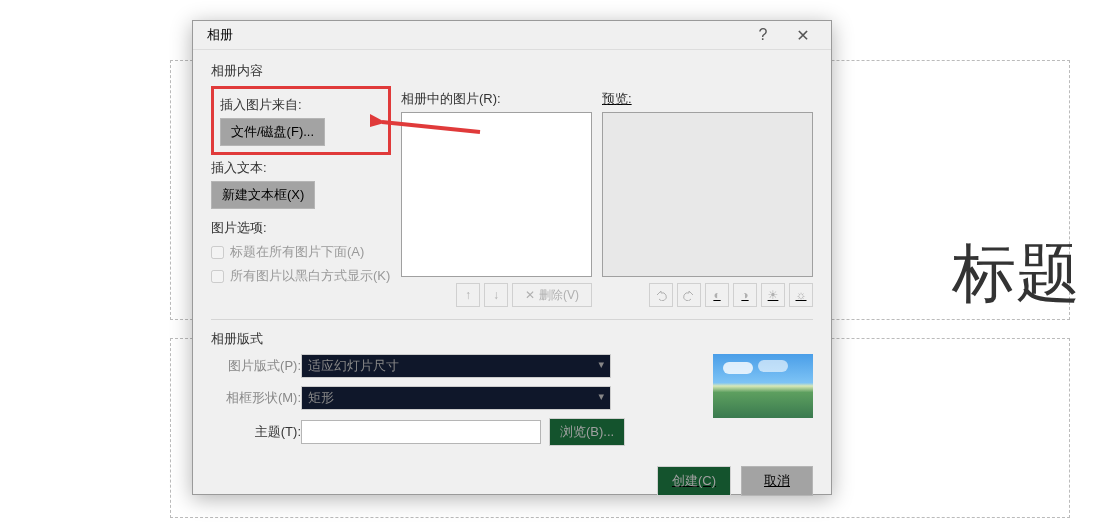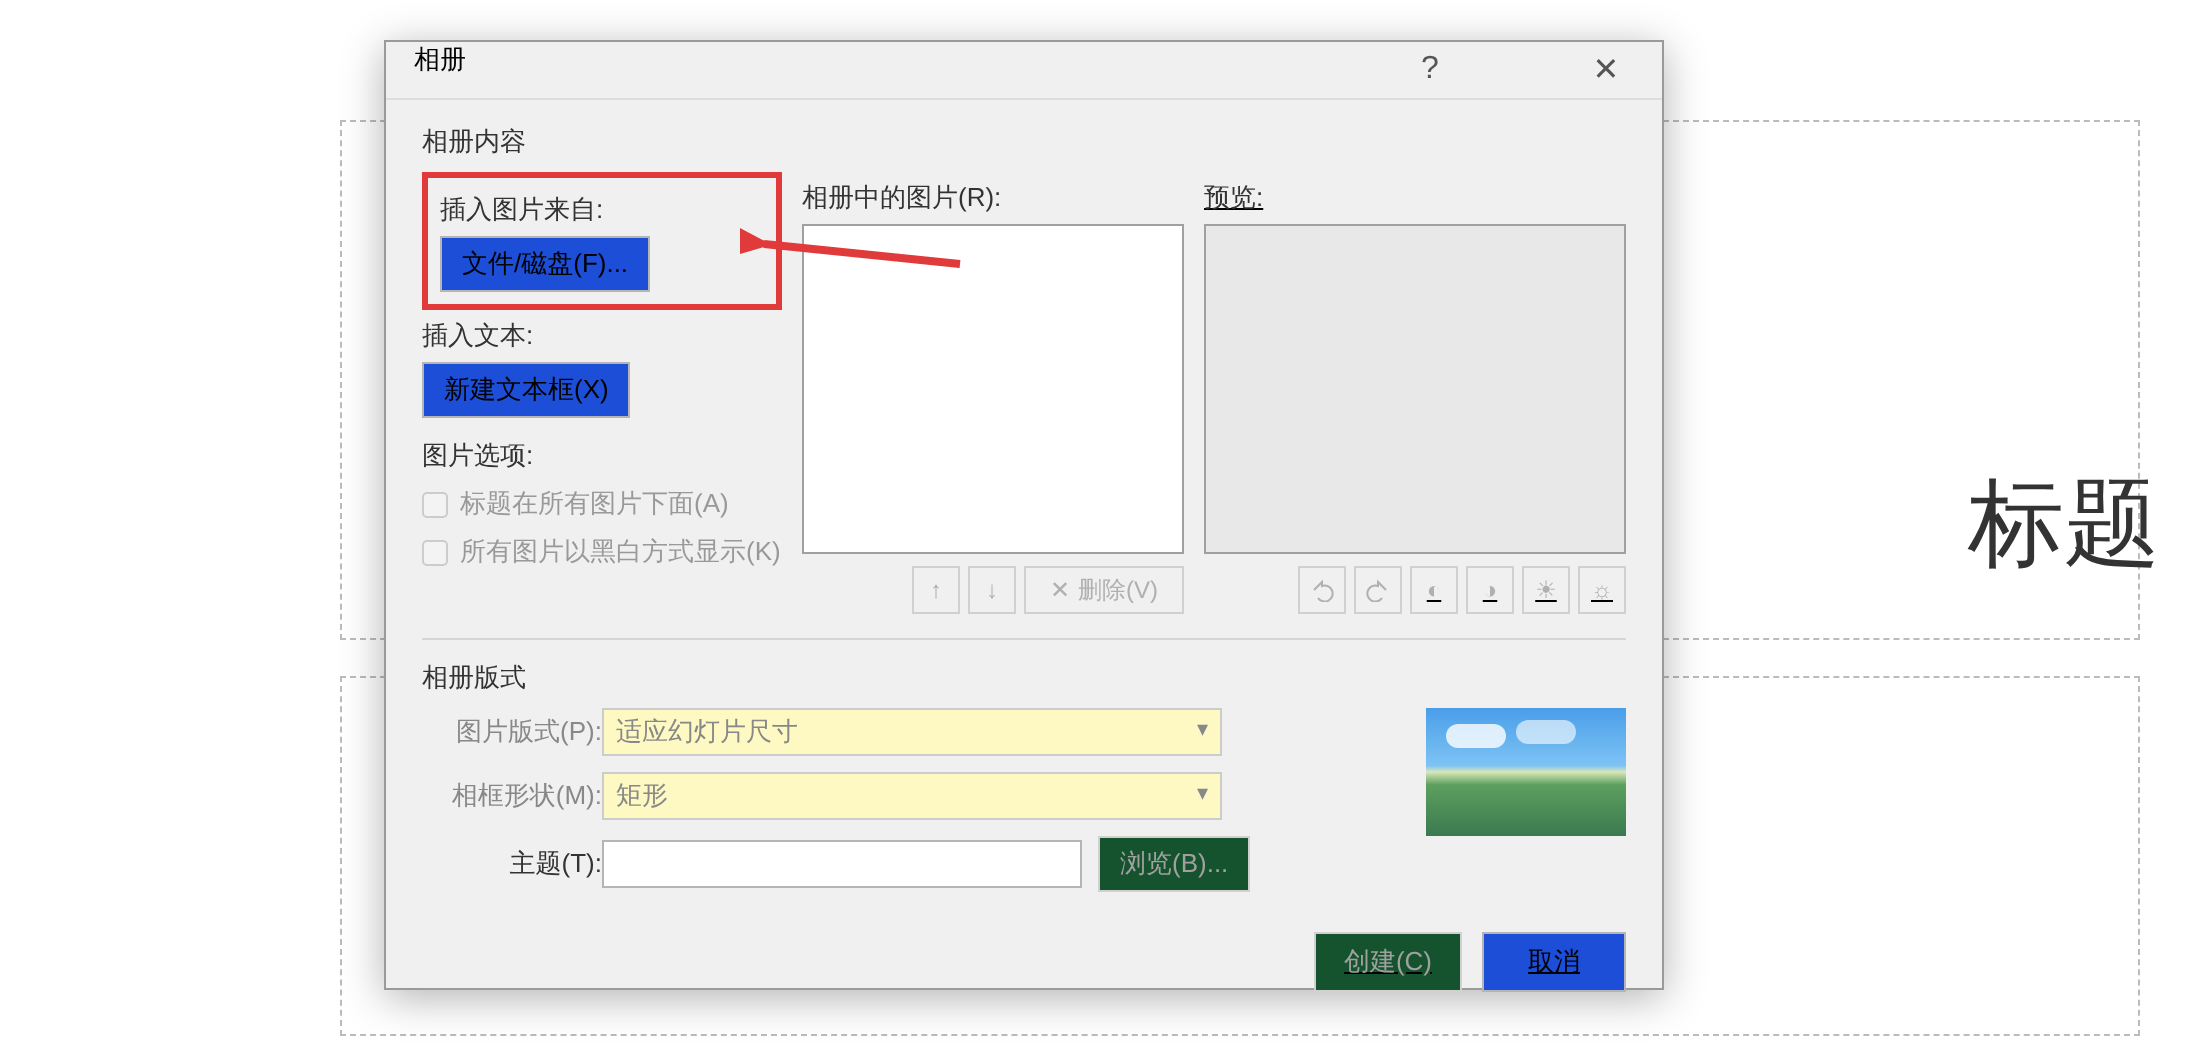--- a/index.html
+++ b/index.html
@@ -17,21 +17,21 @@
     .slide-bg {
       position: absolute;
       border: 1px dashed #bbb;
     }
     .slide-bg-top { left: 170px; top: 60px; width: 900px; height: 260px; }
     .slide-bg-bottom { left: 170px; top: 338px; width: 900px; height: 180px; }
     .slide-title {
       position: absolute;
       right: 20px;
       top: 230px;
-      font-size: 48px;
+      font-size: 64px;
       font-weight: 300;
       color: #333;
       font-family: "SimSun", serif;
     }
     
     
     .dialog {
       position: absolute;
       left: 192px;
       top: 20px;
@@ -40,23 +40,23 @@
       background: #f0f0f0;
       border: 1px solid #9a9a9a;
       box-shadow: 0 4px 20px rgba(0,0,0,0.3);
       display: flex;
       flex-direction: column;
     }
     
     .titlebar {
       height: 32px;
       display: flex;
+      align-items: center;
       padding: 0 8px 0 14px;
       border-bottom: 1px solid #ddd;
-      gap: 48px;
     }
     .titlebar-title { flex: 1; font-size: 13px; }
     .titlebar-btn {
       width: 40px;
       height: 28px;
       display: flex;
       align-items: center;
       justify-content: center;
       cursor: pointer;
       font-size: 16px;
@@ -87,21 +87,21 @@
     }
     
     .field-label {
       font-size: 13px;
       color: #333;
       margin-bottom: 4px;
       margin-top: 4px;
     }
     
     .btn {
-      background: #1d4ed8;
+      background: #a3a3a3;
       border: 1px solid #b5b5b5;
       padding: 4px 10px;
       font-size: 13px;
       cursor: pointer;
       display: inline-block;
       font-family: inherit;
     }
     .btn-disabled {
       background: #14532d;
       border: 1px solid #d0d0d0;
@@ -190,21 +190,21 @@
     .format-row-label {
       width: 90px;
       color: #888;
       font-size: 13px;
       text-align: right;
     }
     .format-row-label.enabled { color: #333; }
     .combo {
       flex: 1;
       height: 24px;
-      background: #fef9c3;
+      background: #0f172a;
       border: 1px solid #ccc;
       padding: 2px 22px 2px 6px;
       color: #888;
       font-size: 13px;
       position: relative;
       max-width: 310px;
     }
     .combo::after {
       content: "▾";
       position: absolute;

